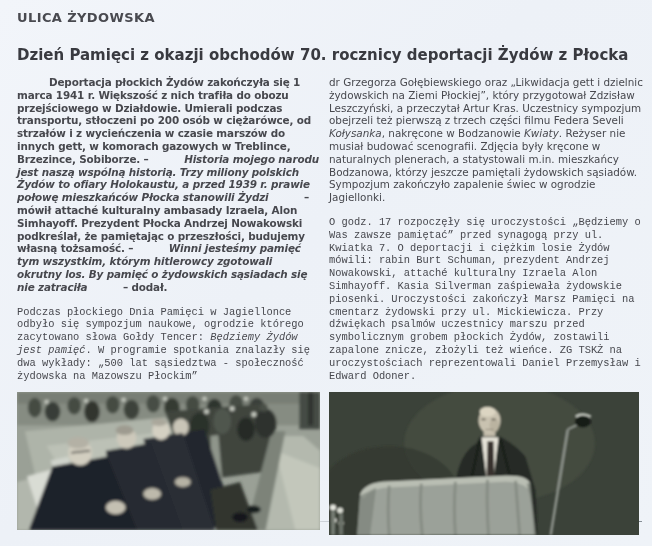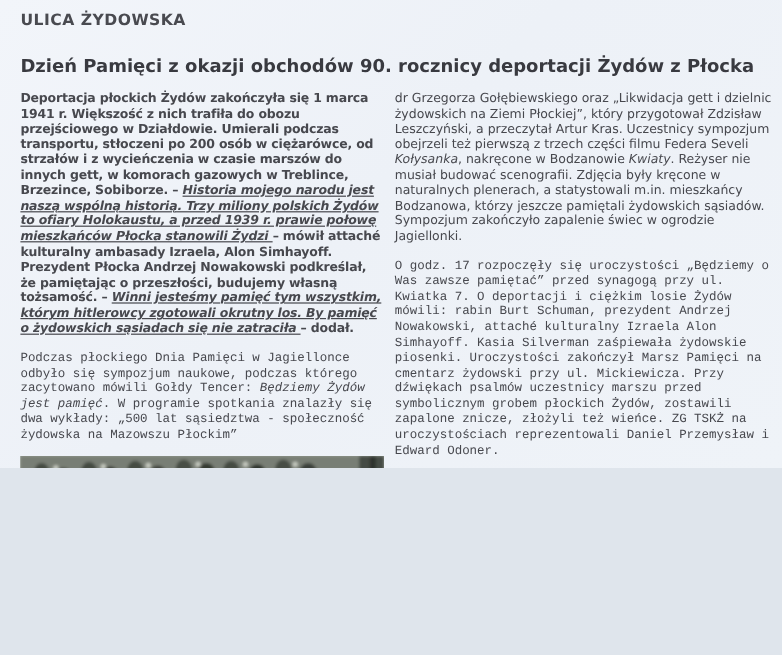--- a/index.html
+++ b/index.html
@@ -1,18 +1,18 @@
 <!DOCTYPE html>
 <html><head>
 <meta charset="utf-8">
 <style>
   html,body{margin:0;padding:0;background:#dfe5ec;}
   .page{
     position:relative;
-    width:652px;height:390px;
+    width:652px;height:546px;
     overflow:hidden;
     background:linear-gradient(135deg,#f2f5fa 0%,#edf1f7 45%,#eff3f8 100%);
     font-family:"DejaVu Sans","Liberation Sans",sans-serif;
     color:#47484e;
   }
   .kicker{
     margin:10px 0 0 17px;
     font-size:13px;font-weight:bold;letter-spacing:.4px;color:#494a50;
   }
   .title{
@@ -25,45 +25,45 @@
     position:relative;z-index:1;
   }
   .col-left{width:303px;}
   .col-right{width:317px;}
   p.para{
     margin:0;
     font-size:10.4px;line-height:12.8px;color:#47484e;
     hyphens:none;
   }
   p.para + p.para{margin-top:12px;font-family:Liberation Mono, monospace;}
-  .bold-para .run{font-weight:bold;letter-spacing:-.15px;}
+  .bold-para .run{font-weight:bold;letter-spacing:-.15px;margin-left:32px;}
   .run.bold{font-weight:bold;}
   .run.italic{font-style:italic;}
-  .run.bold-italic{font-weight:bold;font-style:italic;text-decoration:underline;}
+  .run.bold-italic{font-weight:bold;font-style:italic;}
   .photo{display:block;margin-top:10px;background:#9aa096;}
   .photo-right{background:#3b4239;}
   .footer-rule{
     position:absolute;left:278px;top:521px;width:364px;height:1px;z-index:0;
     background:linear-gradient(90deg,rgba(141,148,156,0) 0%,rgba(141,148,156,.8) 30%,#858d95 100%);
   }
 </style>
 </head>
 <body>
 
 <div class="page">
 
   <div class="kicker">ULICA ŻYDOWSKA</div>
 
-  <h1 class="title">Dzień Pamięci z okazji obchodów 90. rocznicy deportacji Żydów z Płocka</h1>
+  <h1 class="title">Dzień Pamięci z okazji obchodów 70. rocznicy deportacji Żydów z Płocka</h1>
 
   <div class="columns">
 
     <div class="col-left">
       <p class="para bold-para"><span class="run bold">Deportacja płockich Żydów zakończyła się 1 marca 1941 r. Większość z nich trafiła do obozu przejściowego w Działdowie. Umierali podczas transportu, stłoczeni po 200 osób w ciężarówce, od strzałów i z wycieńczenia w czasie marszów do innych gett, w komorach gazowych w Treblince, Brzezince, Sobiborze. – </span><span class="run bold-italic">Historia mojego narodu jest naszą wspólną historią. Trzy miliony polskich Żydów to ofiary Holokaustu, a przed 1939 r. prawie połowę mieszkańców Płocka stanowili Żydzi </span><span class="run bold">– mówił attaché kulturalny ambasady Izraela, Alon Simhayoff. Prezydent Płocka Andrzej Nowakowski podkreślał, że pamiętając o przeszłości, budujemy własną tożsamość. – </span><span class="run bold-italic">Winni jesteśmy pamięć tym wszystkim, którym hitlerowcy zgotowali okrutny los. By pamięć o żydowskich sąsiadach się nie zatraciła </span><span class="run bold">– dodał.</span></p>
-      <p class="para"><span class="run regular">Podczas płockiego Dnia Pamięci w Jagiellonce odbyło się sympozjum naukowe, podczas którego zacytowano mówili Gołdy Tencer: </span><span class="run italic">Będziemy Żydów jest pamięć</span><span class="run regular">. W programie spotkania znalazły się dwa wykłady: „500 lat sąsiedztwa - społeczność żydowska na Mazowszu Płockim”</span></p>
+      <p class="para"><span class="run regular">Podczas płockiego Dnia Pamięci w Jagiellonce odbyło się sympozjum naukowe, ogrodzie którego zacytowano słowa Gołdy Tencer: </span><span class="run italic">Będziemy Żydów jest pamięć</span><span class="run regular">. W programie spotkania znalazły się dwa wykłady: „500 lat sąsiedztwa - społeczność żydowska na Mazowszu Płockim”</span></p>
 
       <svg class="photo photo-left" width="303" height="138" viewBox="0 0 307 141" preserveAspectRatio="none">
         <defs>
             <filter id="b1" x="-5%" y="-5%" width="110%" height="110%">
               <feGaussianBlur stdDeviation="1.4"></feGaussianBlur>
             </filter>
           </defs>
         <rect width="307" height="141" fill="#9aa096"></rect>
         <g filter="url(#b1)">
 

